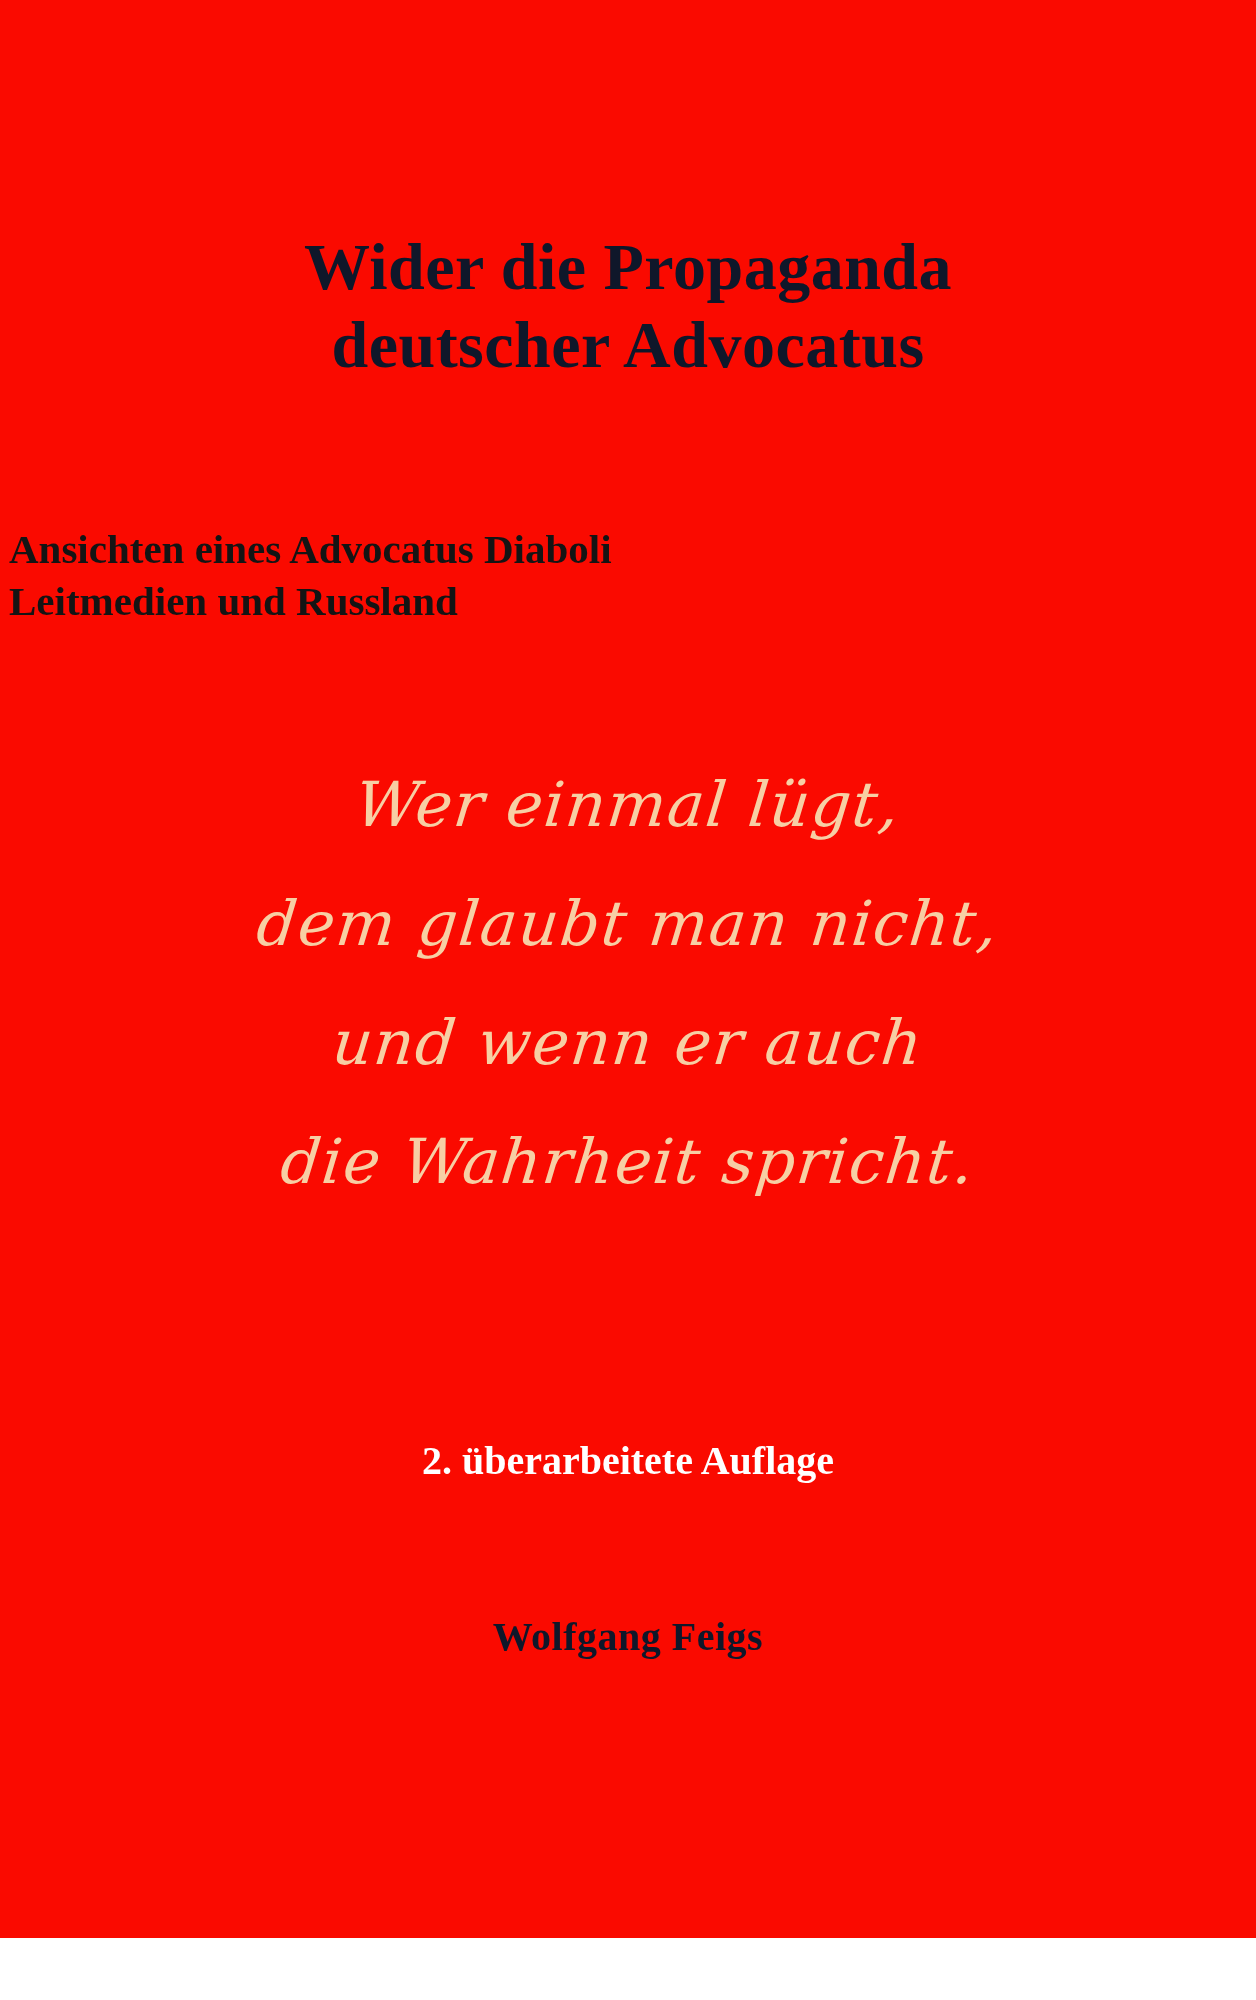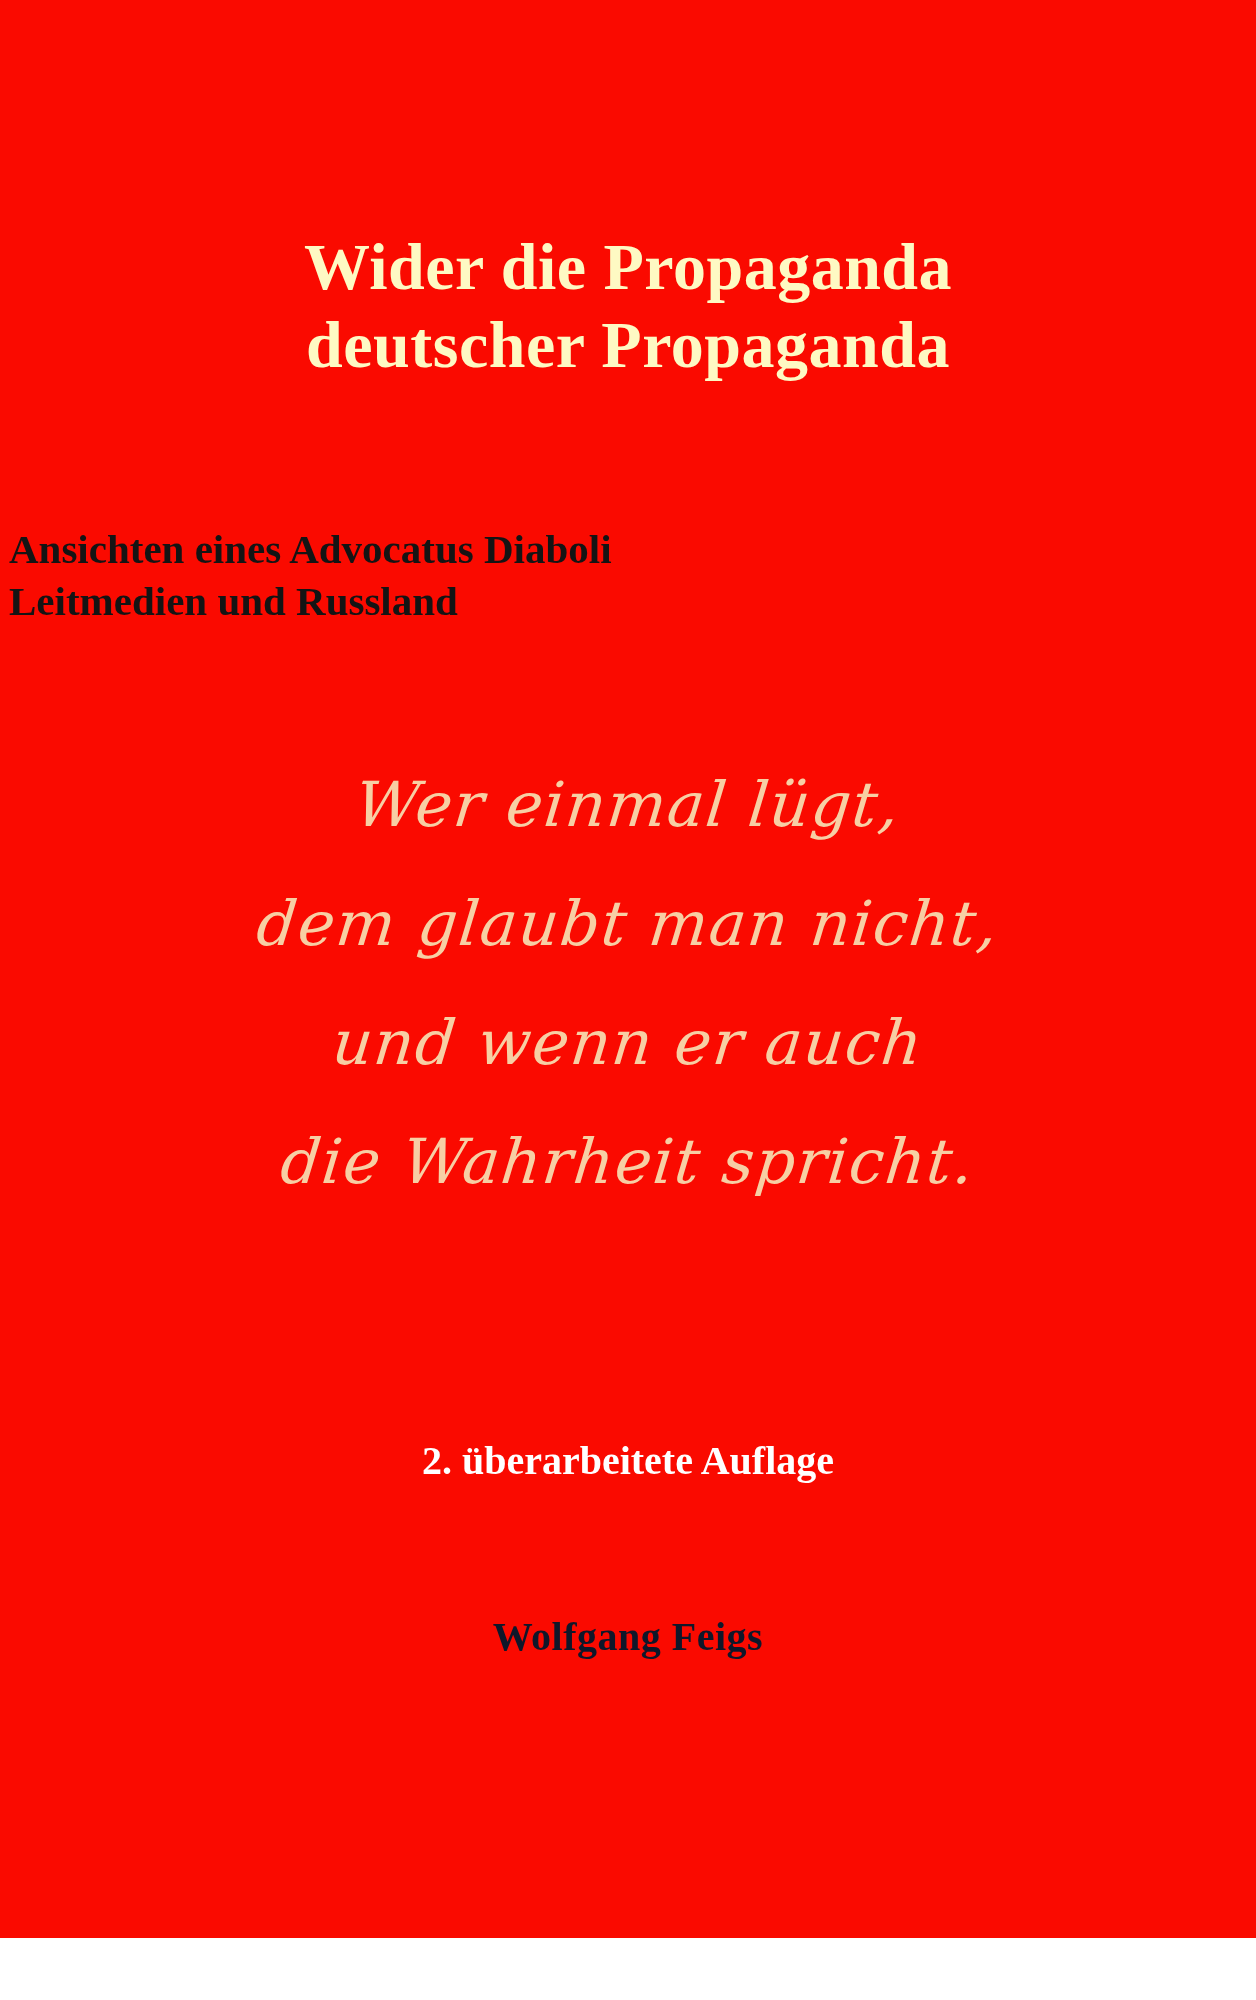--- a/index.html
+++ b/index.html
@@ -38,21 +38,21 @@
     top: 228px;
     left: 0;
     width: 100%;
     text-align: center;
   }
   .title-line {
     font-family: "Liberation Serif", serif;
     font-weight: bold;
     font-size: 66px;
     line-height: 1.18;
-    color: #fef9c3;
+    color: #0f172a;
     letter-spacing: 0.5px;
   }
 
   .subtitle-block {
     position: absolute;
     top: 523px;
     left: 9px;
     width: 100%;
     text-align: left;
   }
@@ -111,21 +111,21 @@
     letter-spacing: 0.5px;
   }
 </style>
 </head>
 <body>
 
 <div class="book-cover">
 
   <div class="title-block">
     <div class="title-line">Wider die Propaganda</div>
-    <div class="title-line">deutscher Propaganda</div>
+    <div class="title-line">deutscher Advocatus</div>
   </div>
 
   <div class="subtitle-block">
     <div class="subtitle-line">Ansichten eines Advocatus Diaboli</div>
     <div class="subtitle-line">Leitmedien und Russland</div>
   </div>
 
   <div class="quote-block">
     <div class="quote-line">Wer einmal lügt,</div>
     <div class="quote-line">dem glaubt man nicht,</div>

